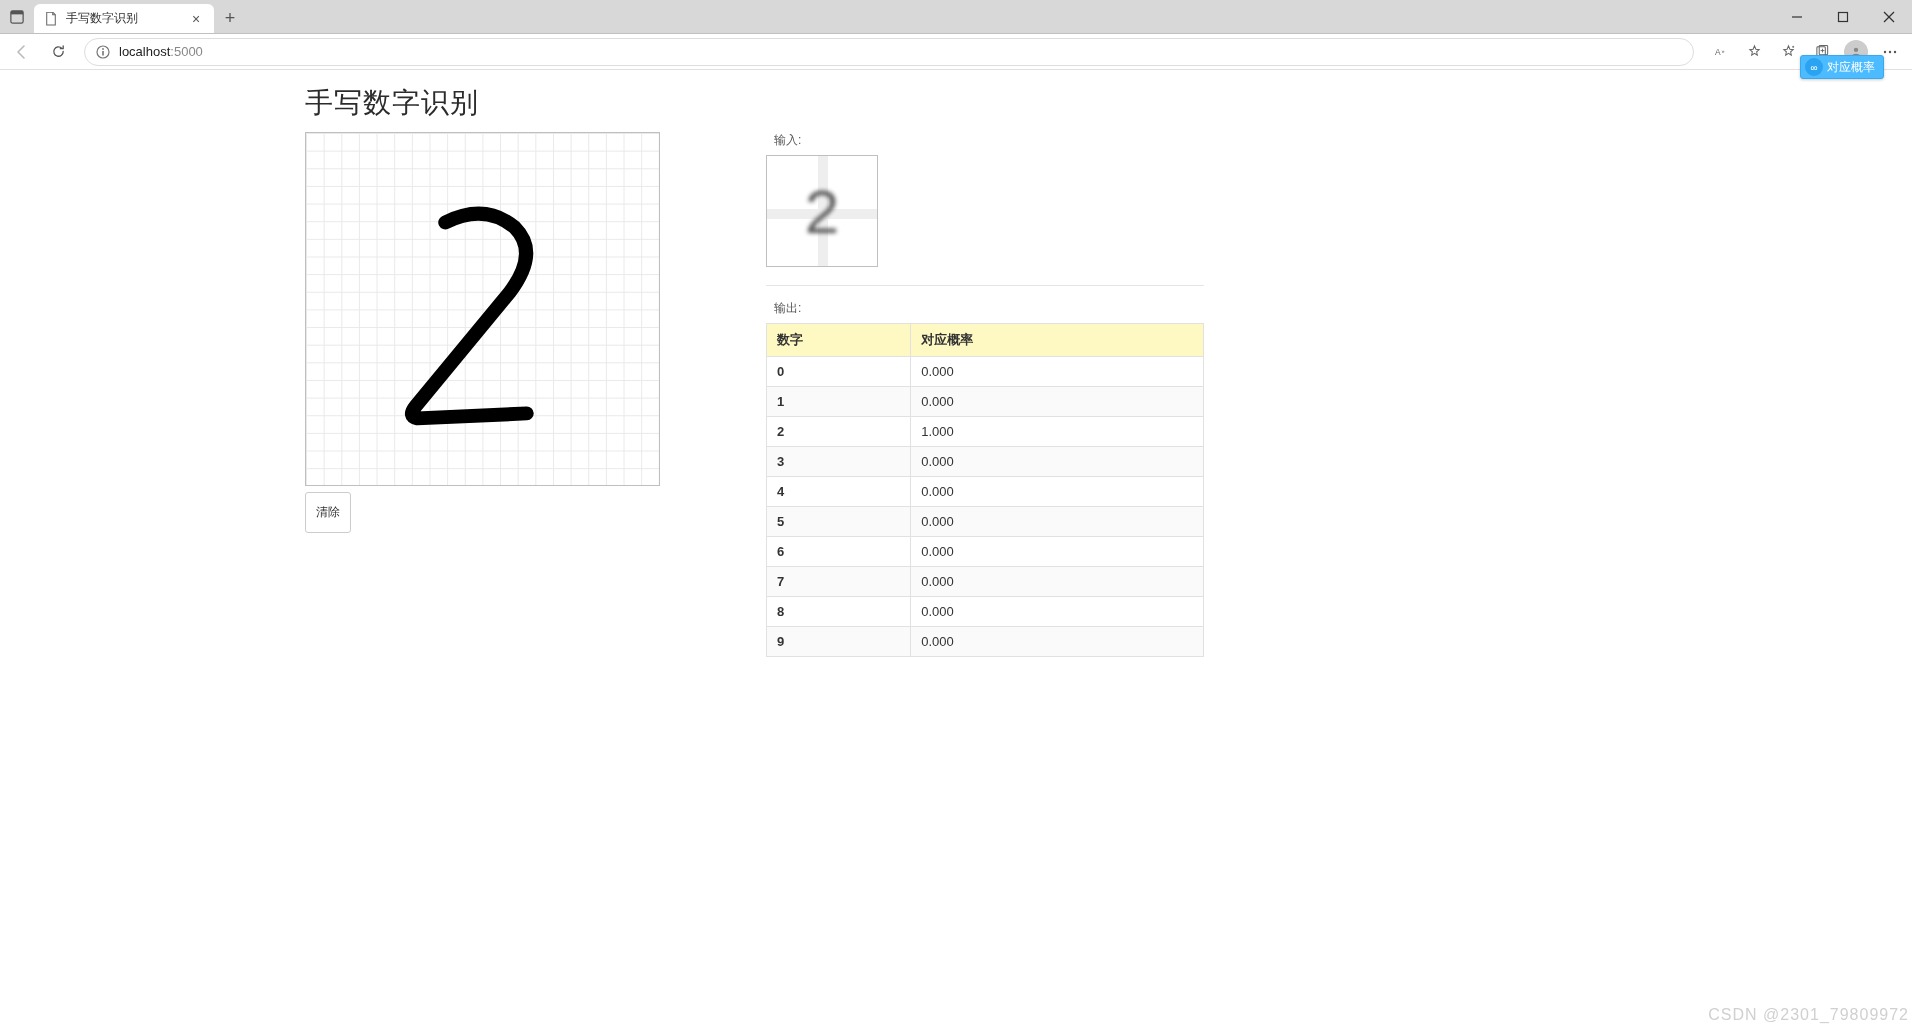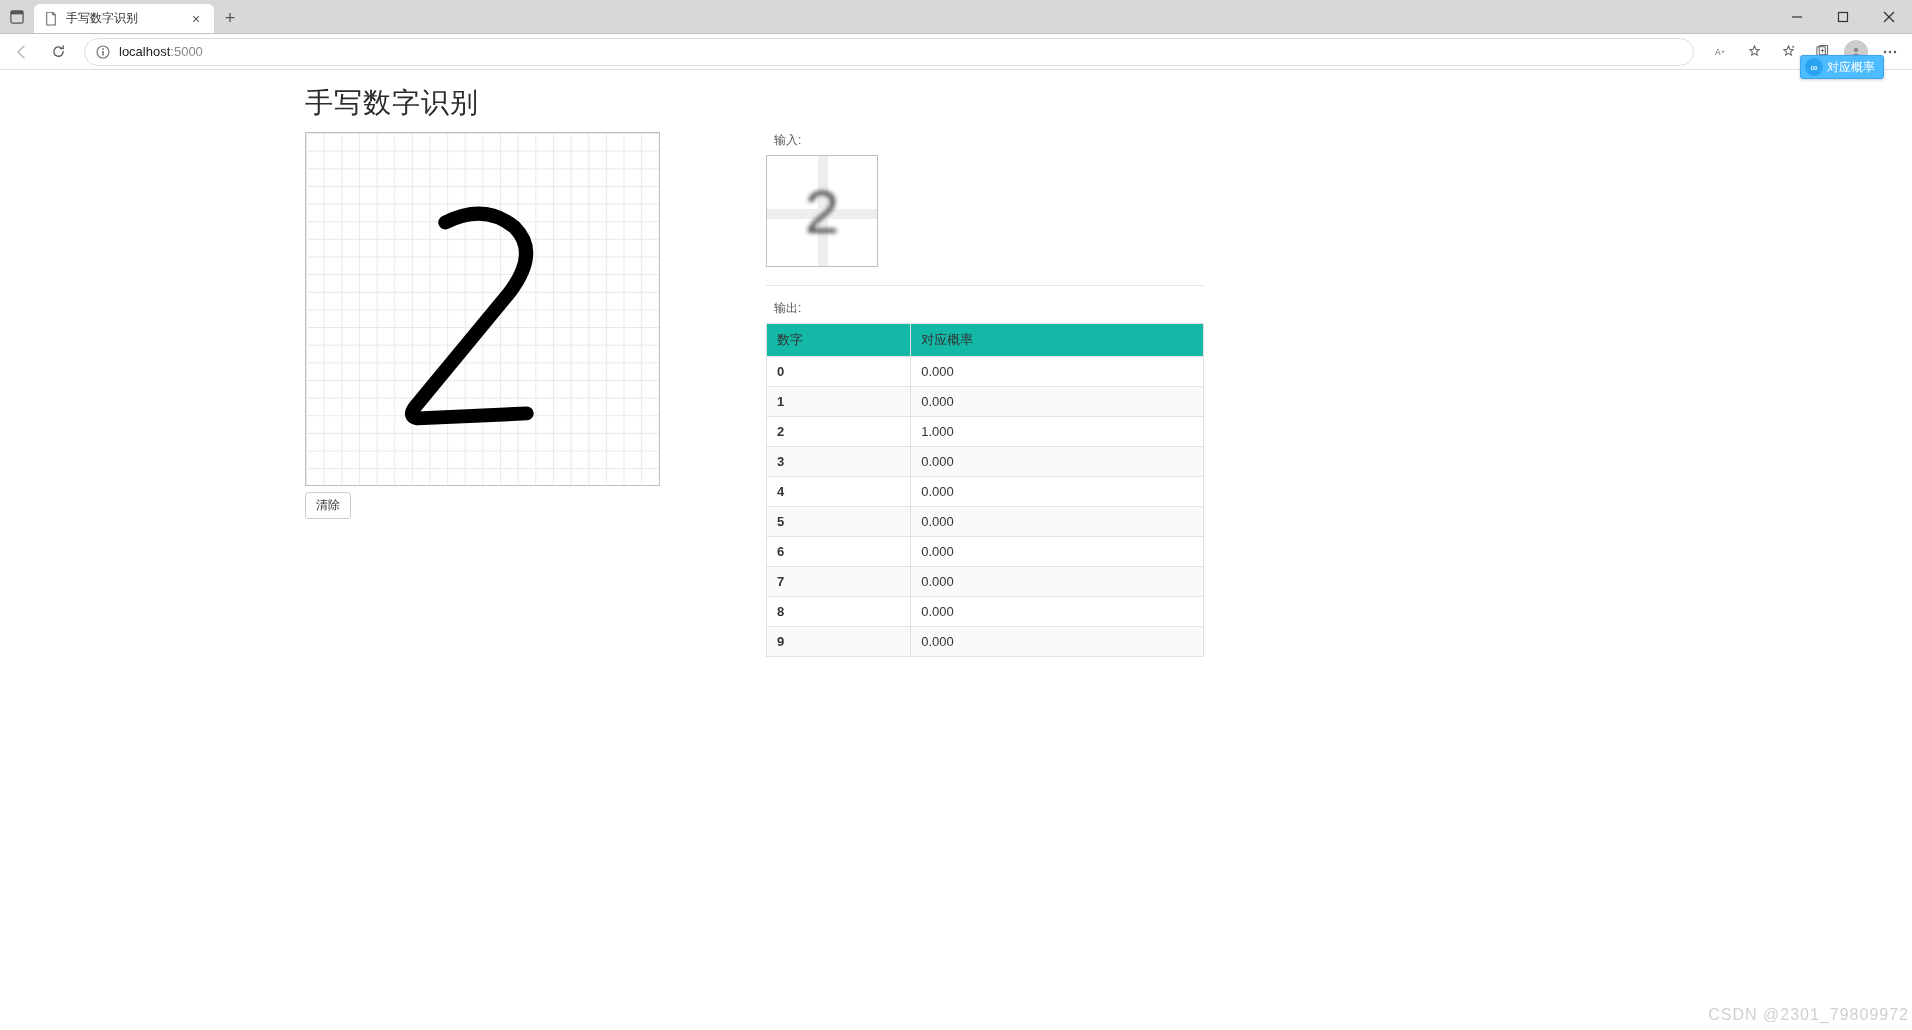--- a/index.html
+++ b/index.html
@@ -132,21 +132,21 @@
       border: 1px solid #bfbfbf;
       position: relative;
       background-image:
         linear-gradient(#e9e9e9 1px, transparent 1px),
         linear-gradient(90deg, #e9e9e9 1px, transparent 1px);
       background-size: 17.65px 17.65px;
     }
     .canvas-box svg { position: absolute; inset: 0; }
     .clear-btn {
       margin-top: 6px;
-      padding: 4px 10px;
+      padding: 11px 10px;
       border: 1px solid #ccc;
       border-radius: 3px;
       background: #fff;
       font-size: 12px;
       color: #333;
       cursor: pointer;
     }
     .right-col { width: 438px; }
     .sec-label { font-size: 12px; color: #555; margin-bottom: 6px; margin-left: 8px; }
     .preview-box {
@@ -176,22 +176,22 @@
       width: 100%;
       border-collapse: collapse;
       font-size: 13px;
     }
     table.out th, table.out td {
       border: 1px solid #e1e1e1;
       padding: 7px 10px;
       text-align: left;
     }
     table.out th {
-      background: #14b8a6;
-      font-weight: 400;
+      background: #fef9c3;
+      font-weight: 700;
       color: #333;
     }
     table.out td.digit { font-weight: 600; color: #333; width: 33%; }
     table.out tr:nth-child(even) td { background: #fafafa; }
     
     .watermark {
       position: fixed;
       right: 3px; bottom: 6px;
       color: #d0d0d0;
       font-size: 16px;

